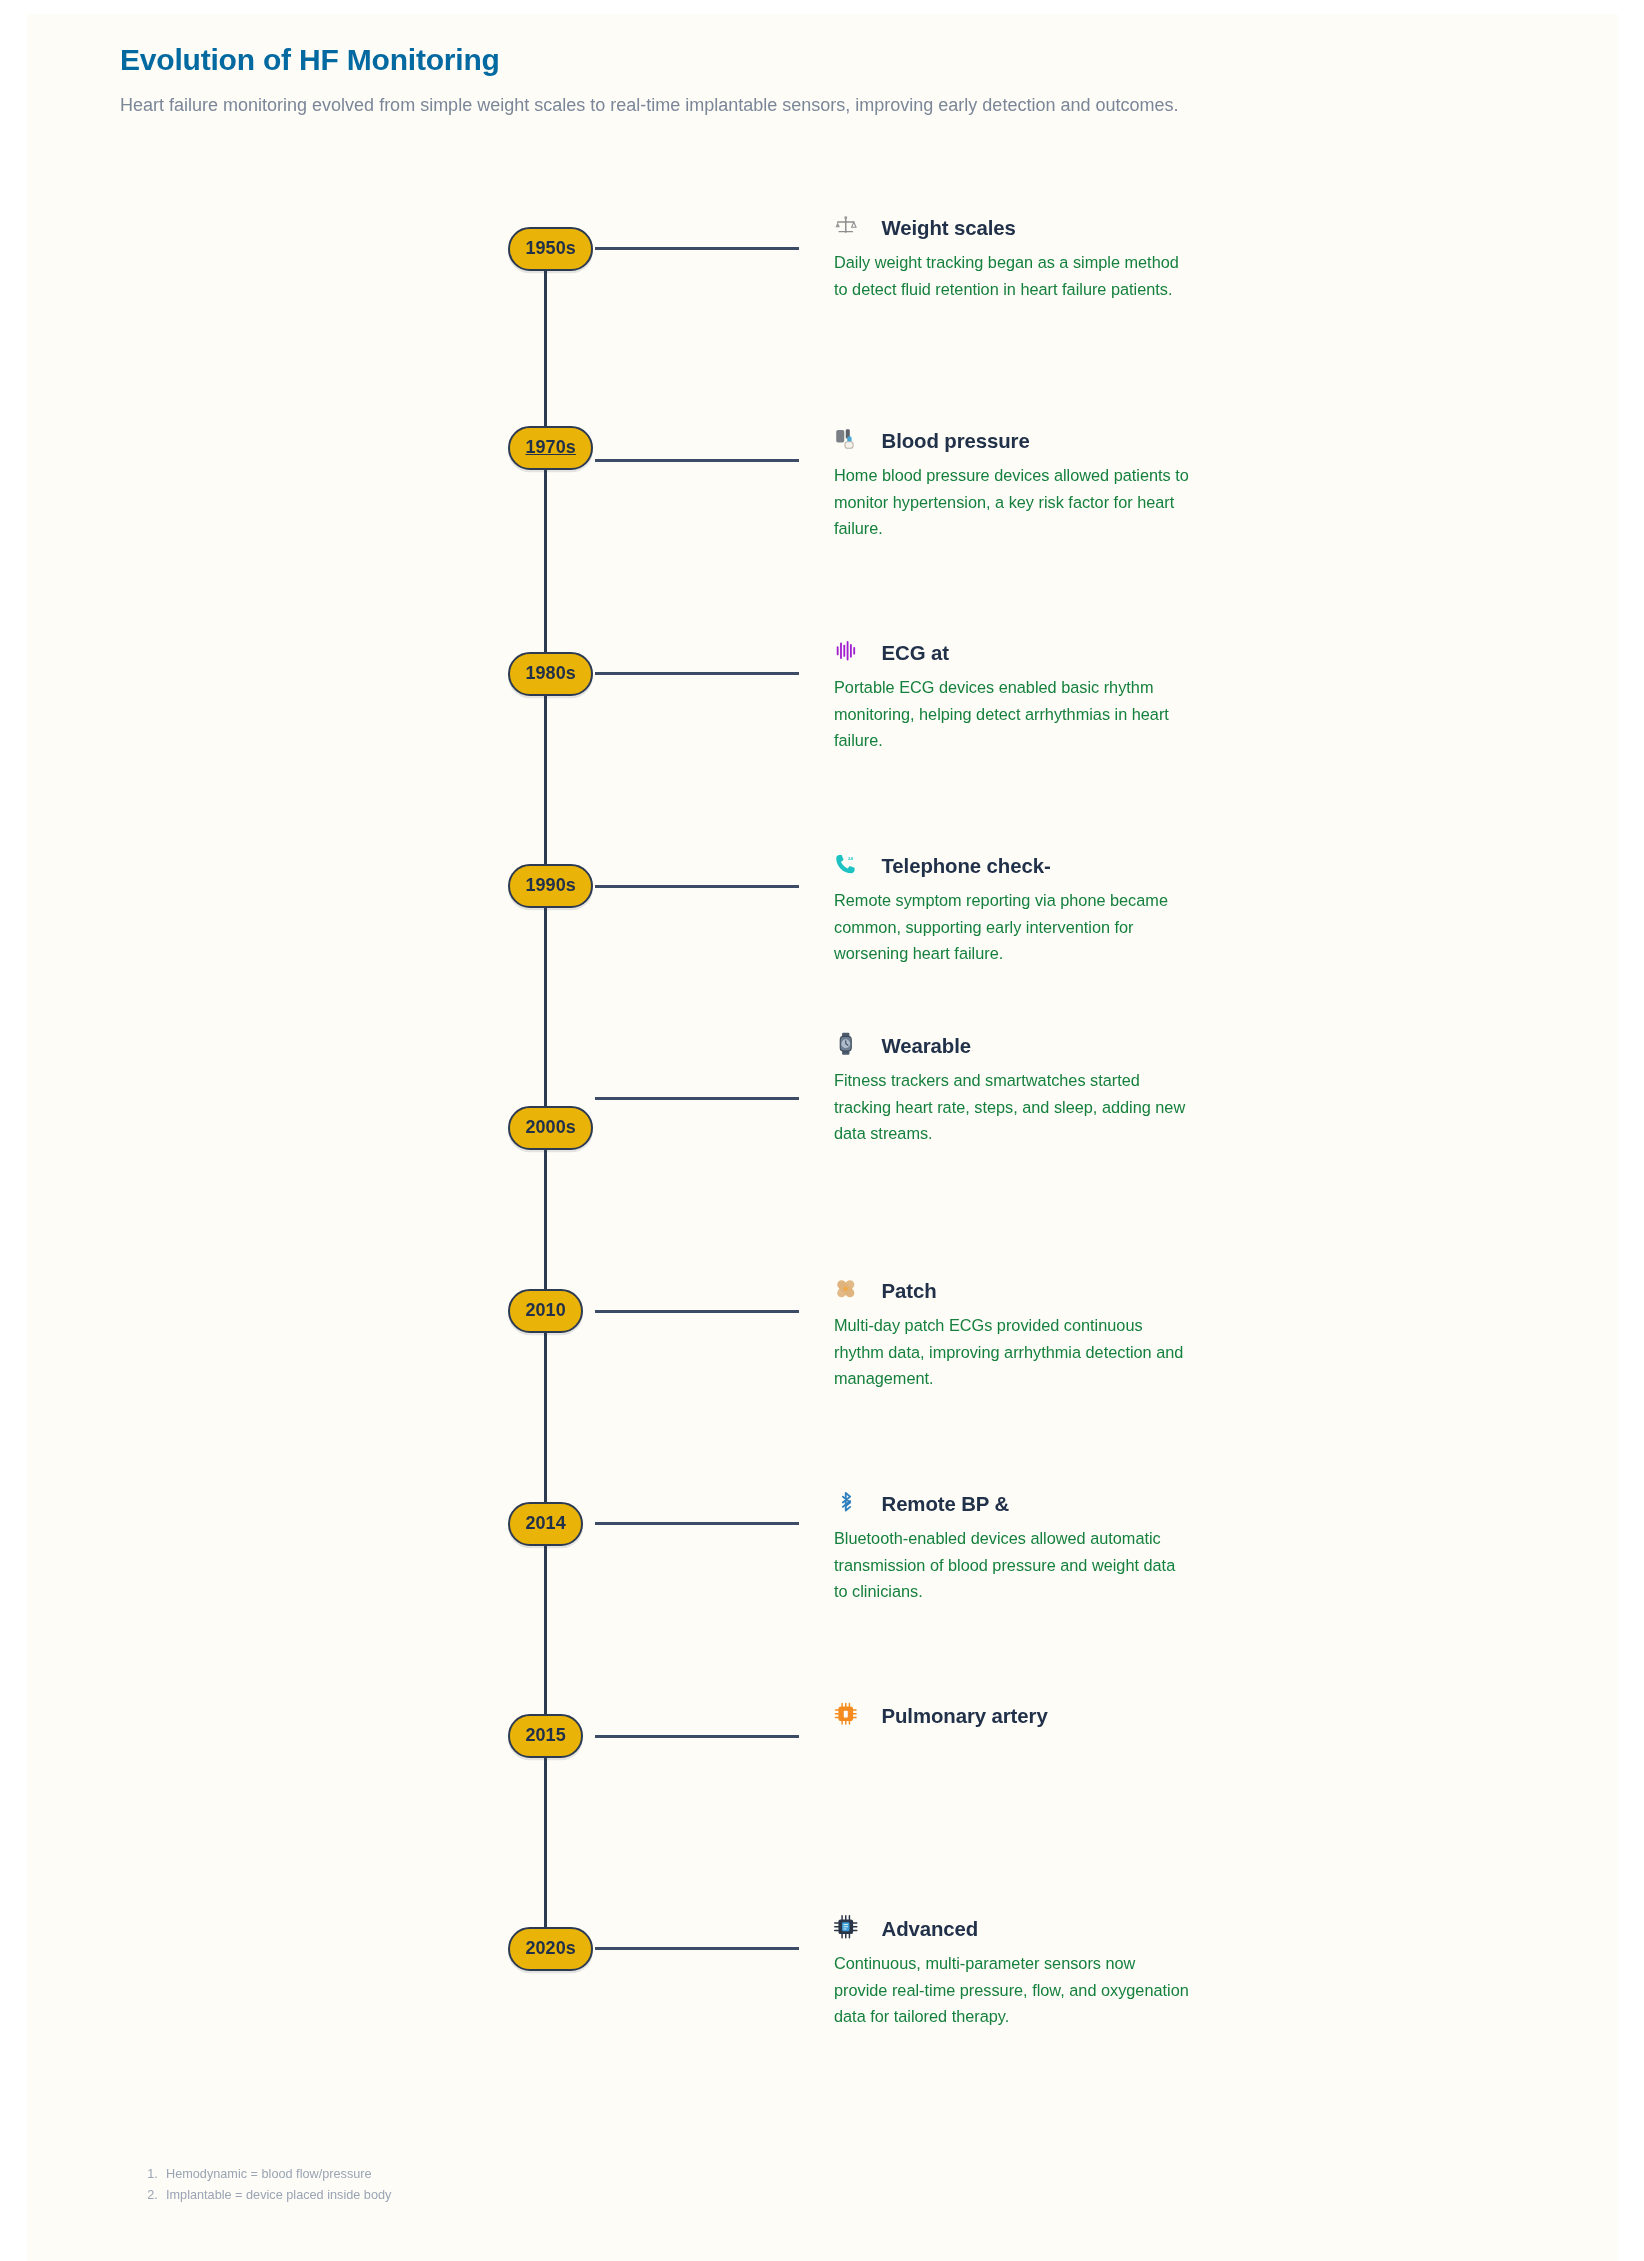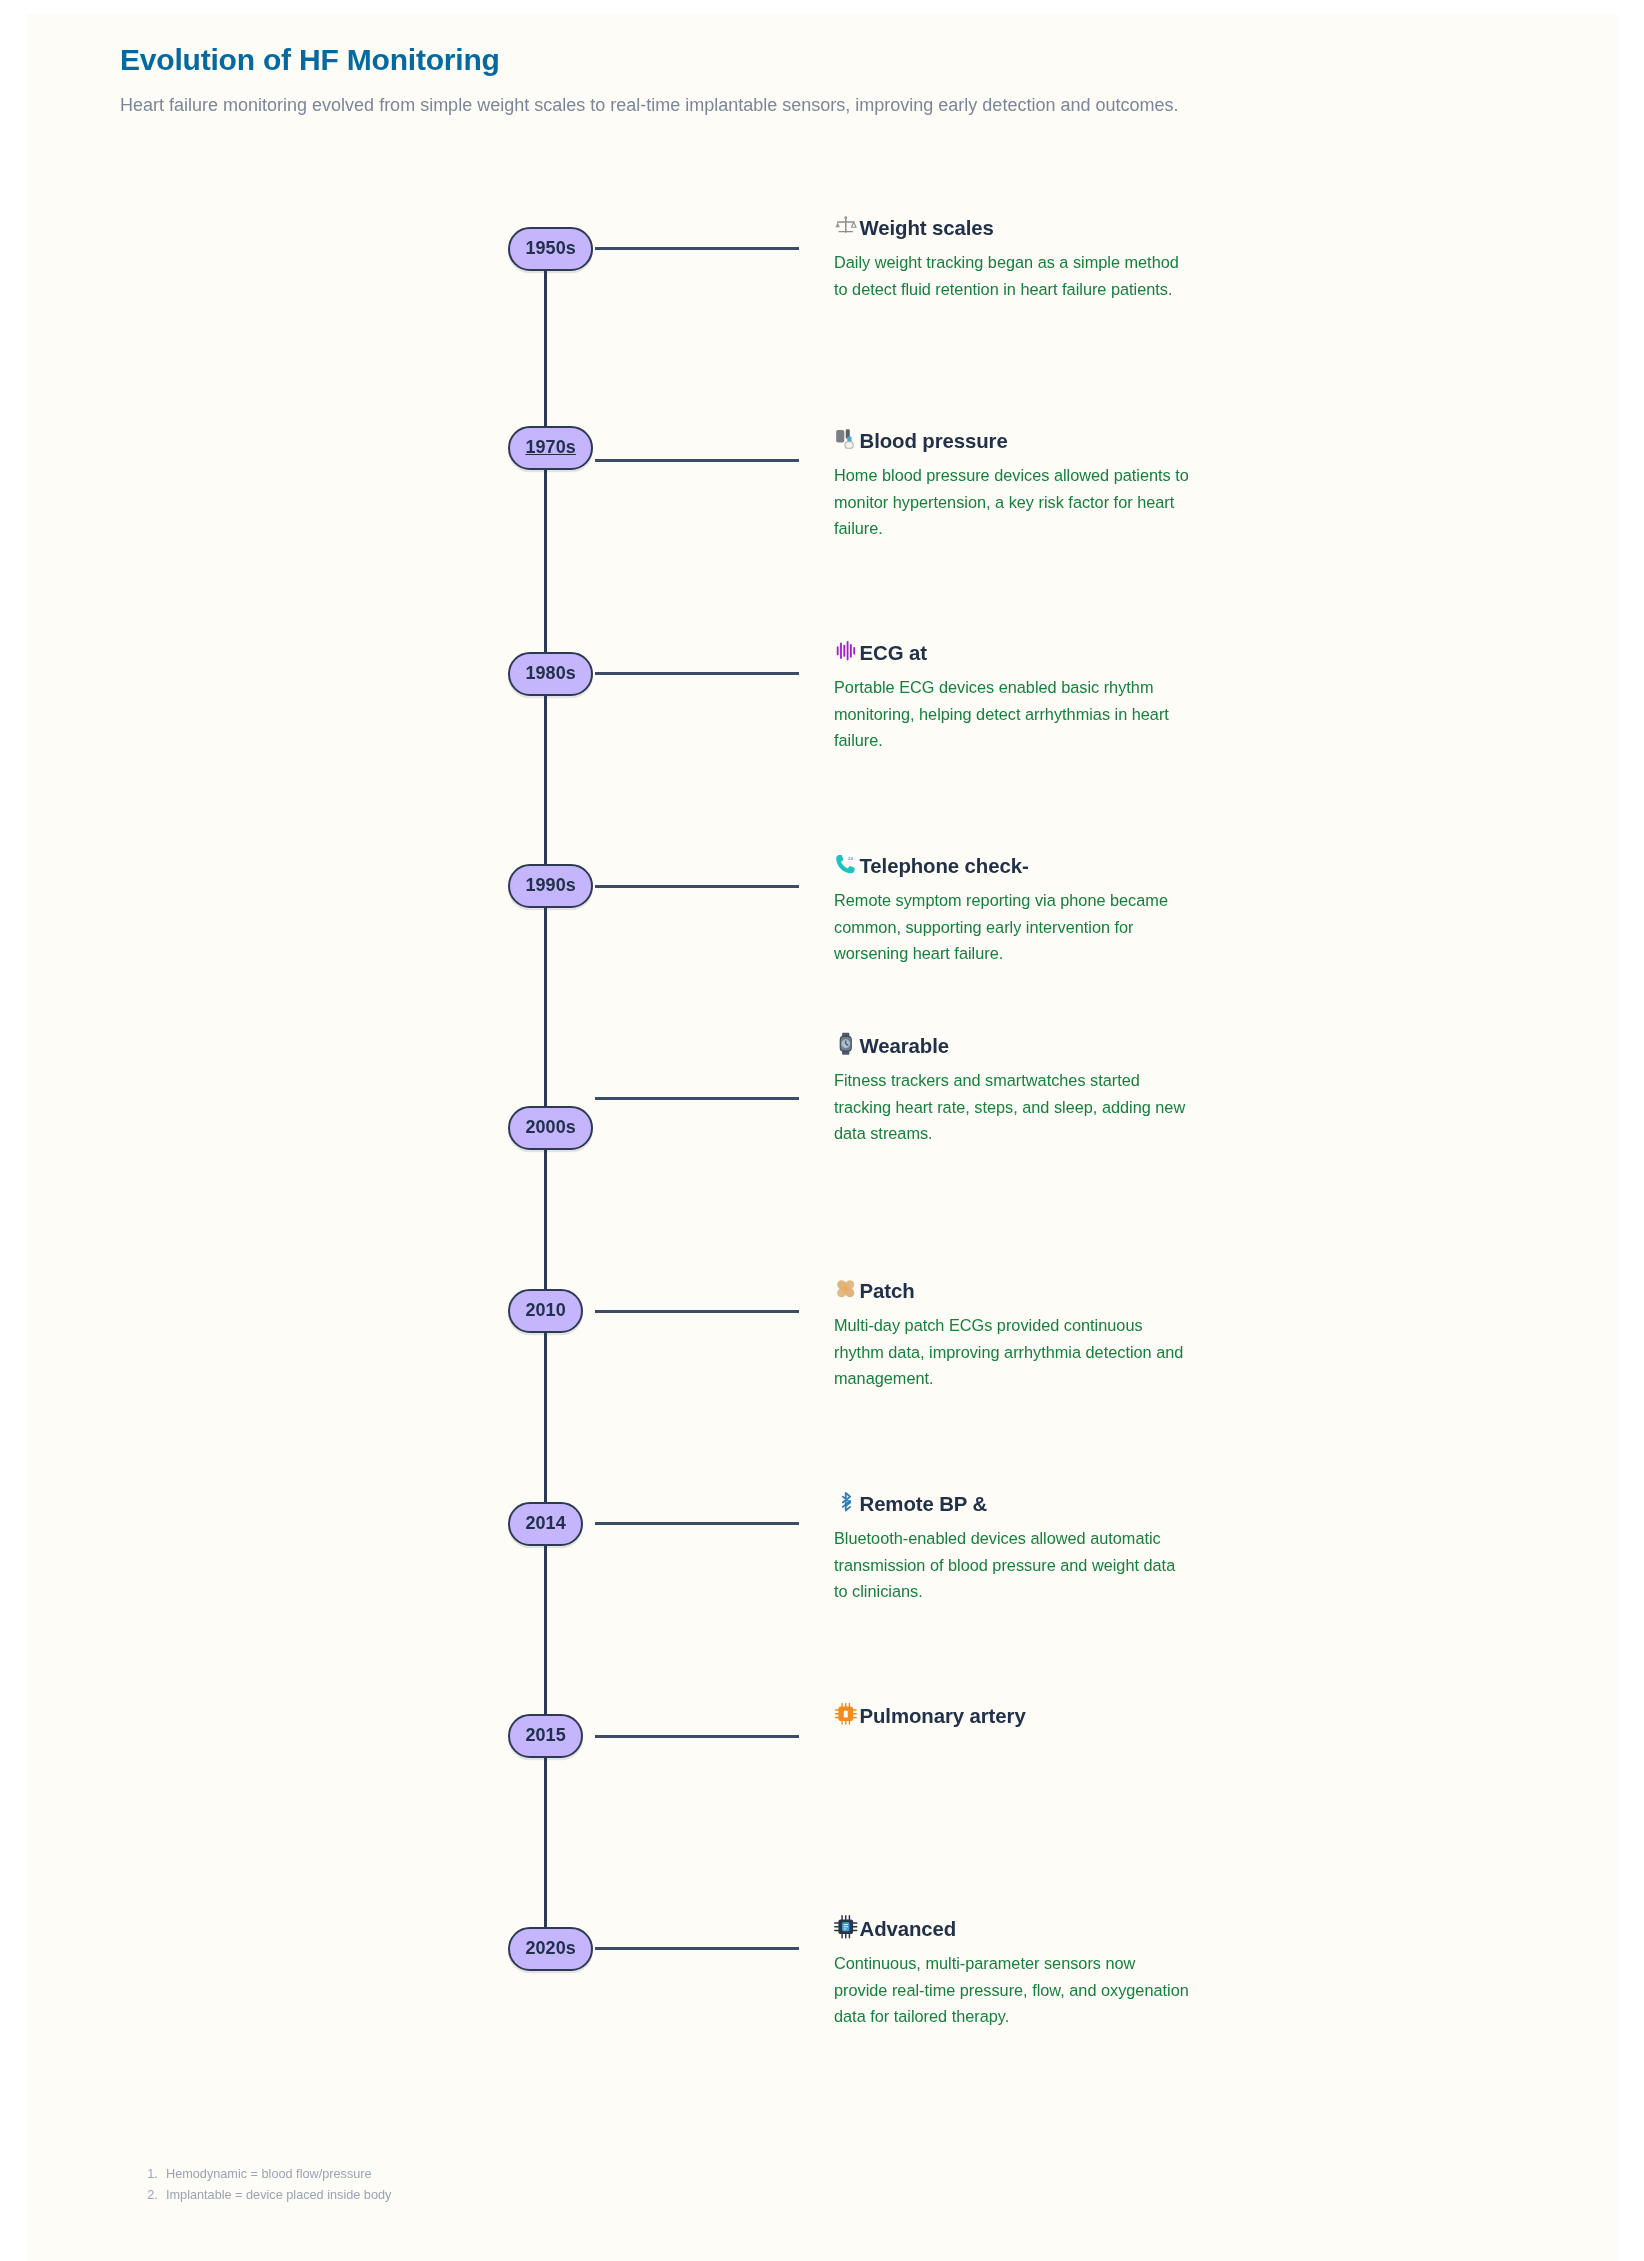--- a/index.html
+++ b/index.html
@@ -58,21 +58,21 @@
 
   .entry { position: absolute; left: 0; width: 100%; }
 
   
   .pill {
     position: absolute;
     left: 481px;
     height: 44px;
     min-width: 74px;
     padding: 0 15.4px;
-    background: #c4b5fd;
+    background: #eab308;
     border: 2.3px solid #2c3a52;
     border-radius: 23.5px;
     display: flex;
     align-items: center;
     justify-content: center;
     font-size: 18px;
     font-weight: bold;
     color: #22314a;
     letter-spacing: 0.1px;
     z-index: 3;
@@ -90,21 +90,21 @@
   
   .content {
     position: absolute;
     left: 807px;
     width: 357px;
   }
 
   .entry-title-row {
     display: flex;
     align-items: center;
-    gap: 2px;
+    gap: 24px;
     height: 27px;
   }
 
   .entry-icon {
     font-size: 22px;
     line-height: 1;
     display: inline-block;
     width: 23.5px;
     text-align: center;
   }

